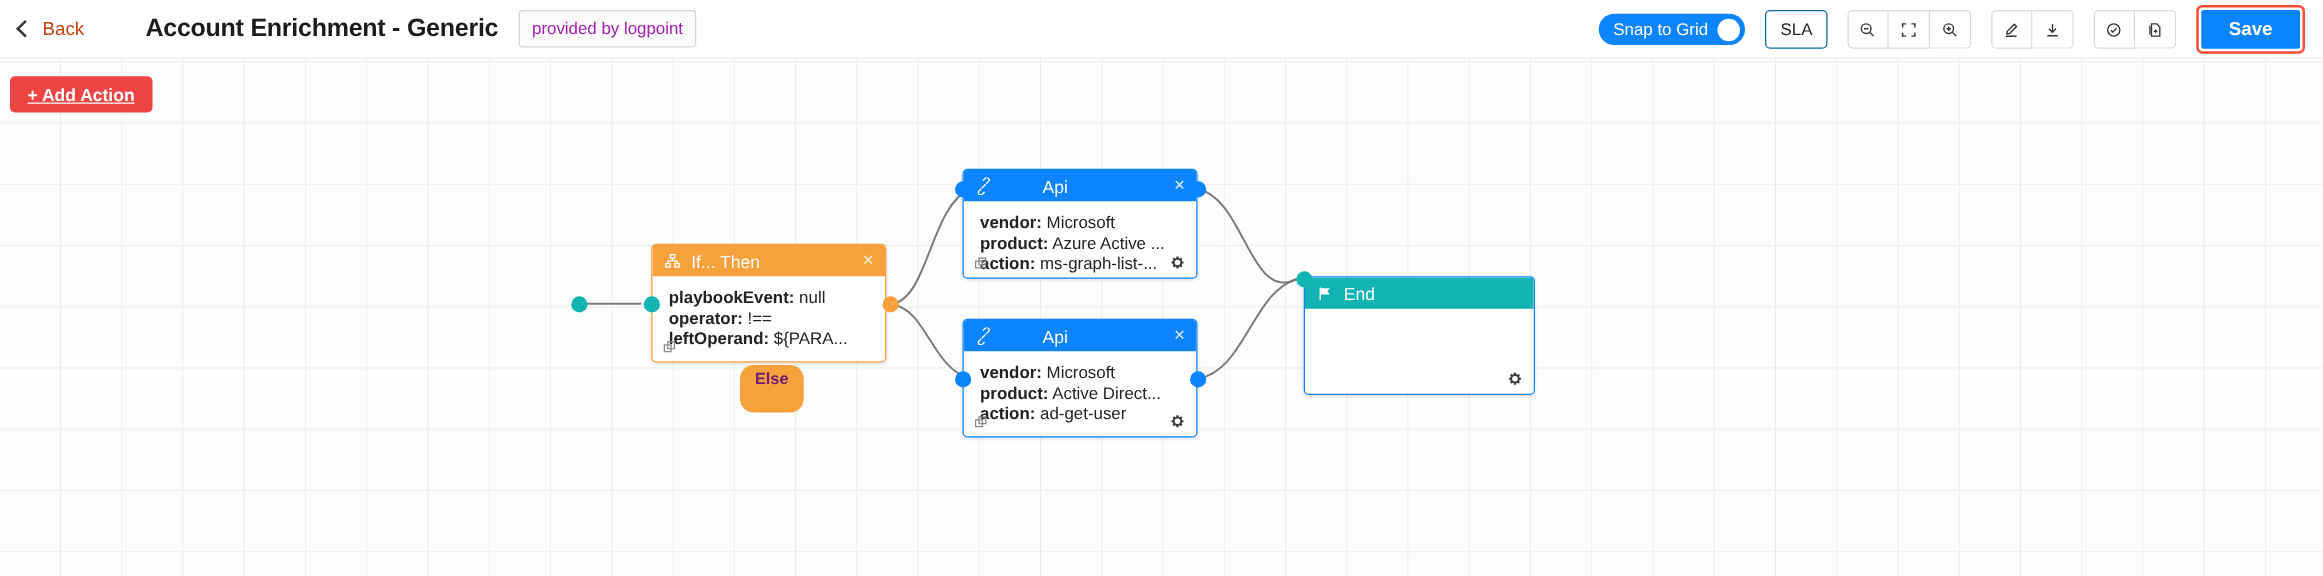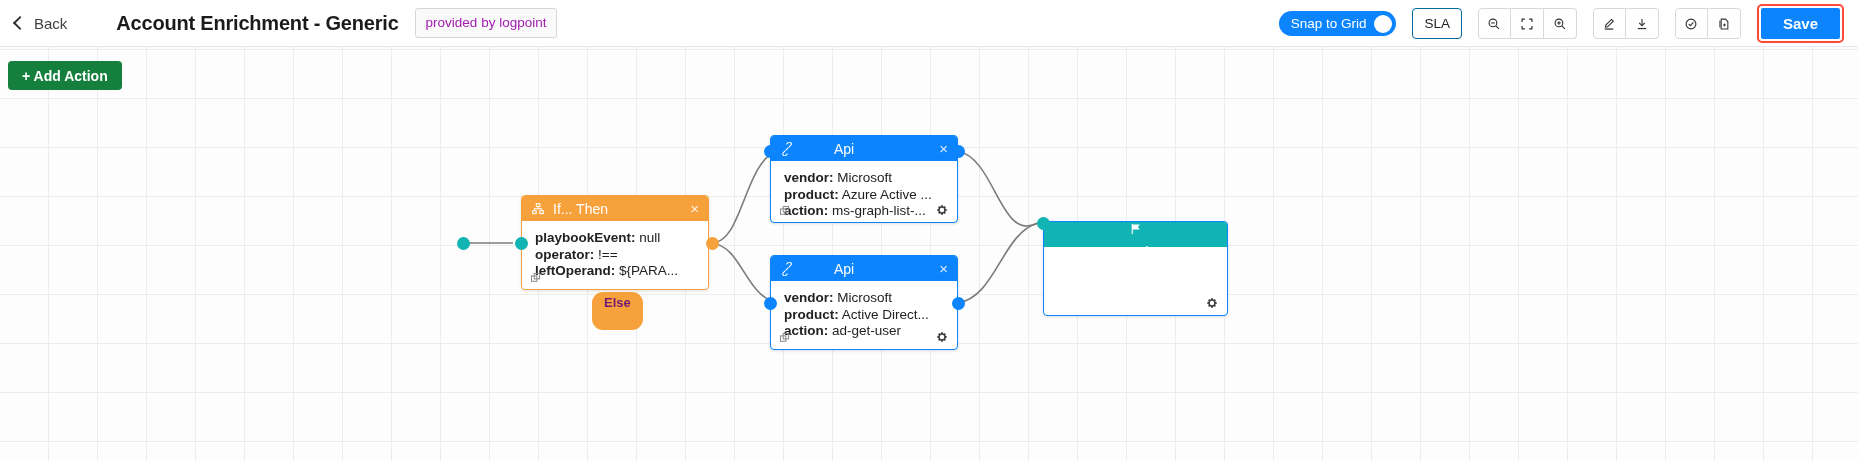--- a/index.html
+++ b/index.html
@@ -15,21 +15,21 @@
   .topbar {
     position: absolute; left: 0; top: 0;
     width: 1858px; height: 47px;
     background: #ffffff;
     border-bottom: 1px solid #e6e6e6;
     display: flex; align-items: center;
   }
   .back-btn {
     display: flex; align-items: center; gap: 9px;
     margin-left: 15px; cursor: pointer;
-    color: #404040; font-size: 15px;
+    color: #c2410c; font-size: 15px;
   }
   .chev {
     width: 10px; height: 10px;
     border-left: 2px solid #333; border-bottom: 2px solid #333;
     transform: rotate(45deg); margin-top: 0px;
   }
   .page-title {
     margin-left: 49px;
     font-size: 20px; font-weight: 700; color: #1b1b1b;
     letter-spacing: -0.2px; white-space: nowrap;
@@ -82,26 +82,26 @@
     border: none; border-radius: 2px;
     height: 31px; padding: 0 22px;
     font-size: 15px; font-weight: 700;
     font-family: "Liberation Sans", sans-serif;
     cursor: pointer;
   }
 
   
   .add-action {
     position: absolute; left: 8px; top: 61px;
-    background: #15803d; color: #fff;
+    background: #ef4444; color: #fff;
     border: none; border-radius: 4px;
     height: 29px; padding: 0 14px;
     font-size: 14px; font-weight: 700;
     font-family: "Liberation Sans", sans-serif;
-    cursor: pointer; z-index: 5;
+    cursor: pointer; z-index: 5; text-decoration: underline;
   }
 
   
   .canvas {
     position: absolute; left: 0; top: 47px;
     width: 1858px; height: 414px;
     background-color: #fdfdfd;
     background-image:
       linear-gradient(to right, #ececec 1px, transparent 1px),
       linear-gradient(to bottom, #ececec 1px, transparent 1px);
@@ -145,21 +145,21 @@
     width: 12px; height: 12px; color: #8a8a8a;
   }
 
   
   .n-teal   .node-head { background: #12b3b3; }
   .n-teal            { border: 1px solid #12b3b3; }
   .n-orange .node-head { background: #f7a13c; }
   .n-orange          { border: 1px solid #f7a13c; }
   .n-blue   .node-head { background: #0b84fe; gap: 40px; }
   .n-blue            { border: 1px solid #0b84fe; }
-  .n-end    .node-head { background: #12b3b3; flex-direction: column; }
+  .n-end    .node-head { background: #12b3b3; }
   .n-end             { border: 1px solid #0b84fe; }
 
   
   .port {
     position: absolute; width: 13px; height: 13px;
     border-radius: 50%; z-index: 4;
   }
   .port.teal   { background: #12b3b3; }
   .port.orange { background: #f7a13c; }
   .port.blue   { background: #0b84fe; }

